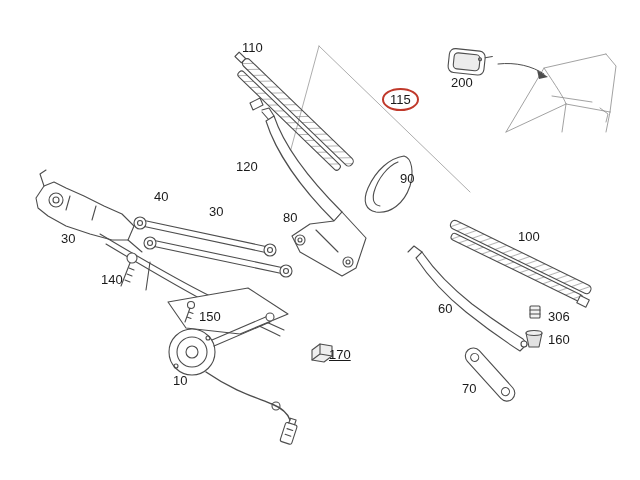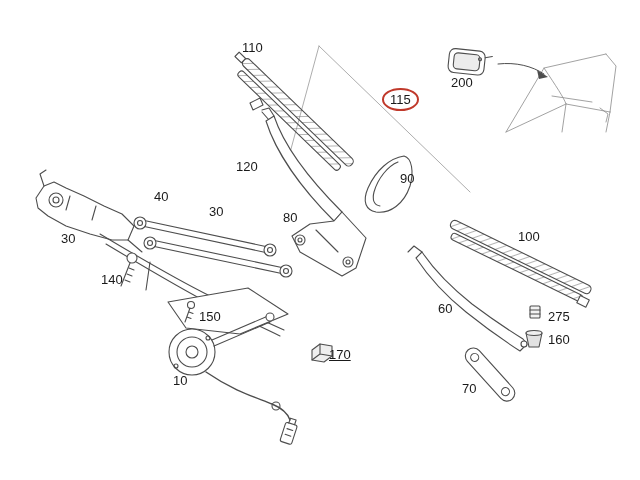--- a/index.html
+++ b/index.html
@@ -207,17 +207,17 @@
   <span class="part-label" style="left:400px; top:172px;">90</span>
   <span class="part-label" style="left:61px;  top:232px;">30</span>
   <span class="part-label" style="left:154px; top:190px;">40</span>
   <span class="part-label" style="left:209px; top:205px;">30</span>
   <span class="part-label" style="left:518px; top:230px;">100</span>
   <span class="part-label" style="left:101px; top:273px;text-align:right;">140</span>
   <span class="part-label" style="left:199px; top:310px;">150</span>
   <span class="part-label" style="left:173px; top:374px;">10</span>
   <span class="part-label" style="left:329px; top:348px;text-decoration:underline;">170</span>
   <span class="part-label" style="left:438px; top:302px;">60</span>
-  <span class="part-label" style="left:548px; top:310px;">275</span>
+  <span class="part-label" style="left:548px; top:310px;">306</span>
   <span class="part-label" style="left:548px; top:333px;">160</span>
   <span class="part-label" style="left:462px; top:382px;">70</span>
 
 </div>
 
 </body></html>

